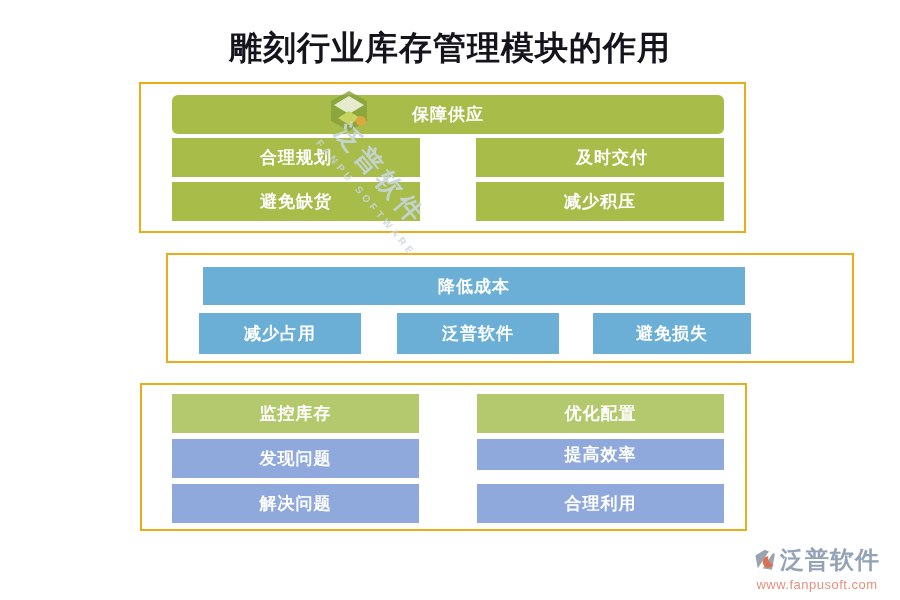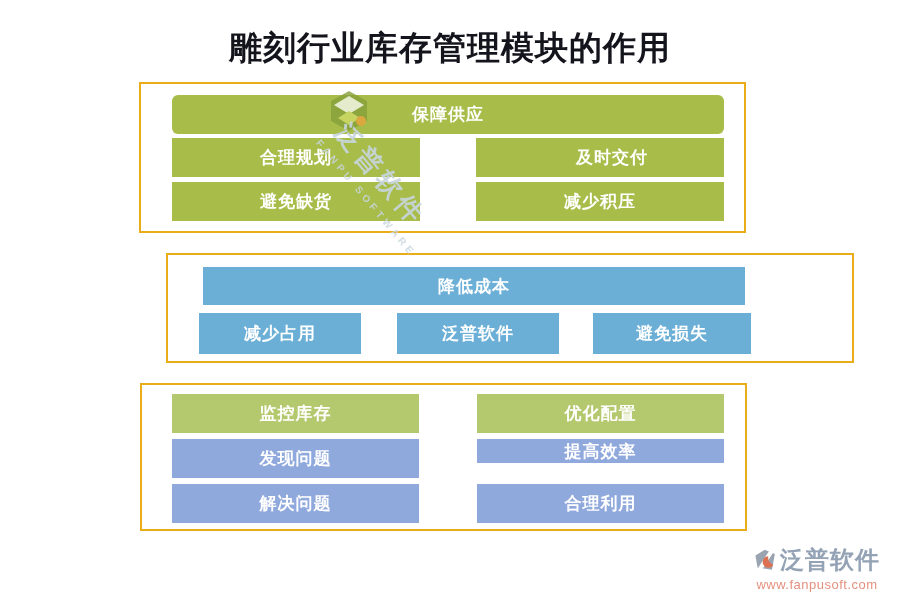--- a/index.html
+++ b/index.html
@@ -44,21 +44,21 @@
   .s2-h { left:35px;  top:12px; width:542px; height:38px; }
   .s2-a { left:31px;  top:58px; width:162px; height:41px; }
   .s2-b { left:229px; top:58px; width:162px; height:41px; }
   .s2-c { left:425px; top:58px; width:158px; height:41px; }
 
   
   .s3-l1 { left:30px;  top:9px;  width:247px; height:39px; }
   .s3-l2 { left:30px;  top:54px; width:247px; height:39px; }
   .s3-l3 { left:30px;  top:99px; width:247px; height:39px; }
   .s3-r1 { left:335px; top:9px;  width:247px; height:39px; }
-  .s3-r2 { left:335px; top:54px; width:247px; height:24px; }
+  .s3-r2 { left:335px; top:54px; width:247px; height:31px; }
   .s3-r3 { left:335px; top:99px; width:247px; height:39px; }
 
   
   .watermark { position:absolute; left:326px; top:88px; width:160px; height:260px; pointer-events:none; z-index:5; }
   .wm-icon { position:absolute; left:4px; top:2px; opacity:.8; }
   .wm-rot {
     position:absolute; left:28px; top:28px;
     transform:rotate(50deg); transform-origin:0 0;
     white-space:nowrap;
   }

